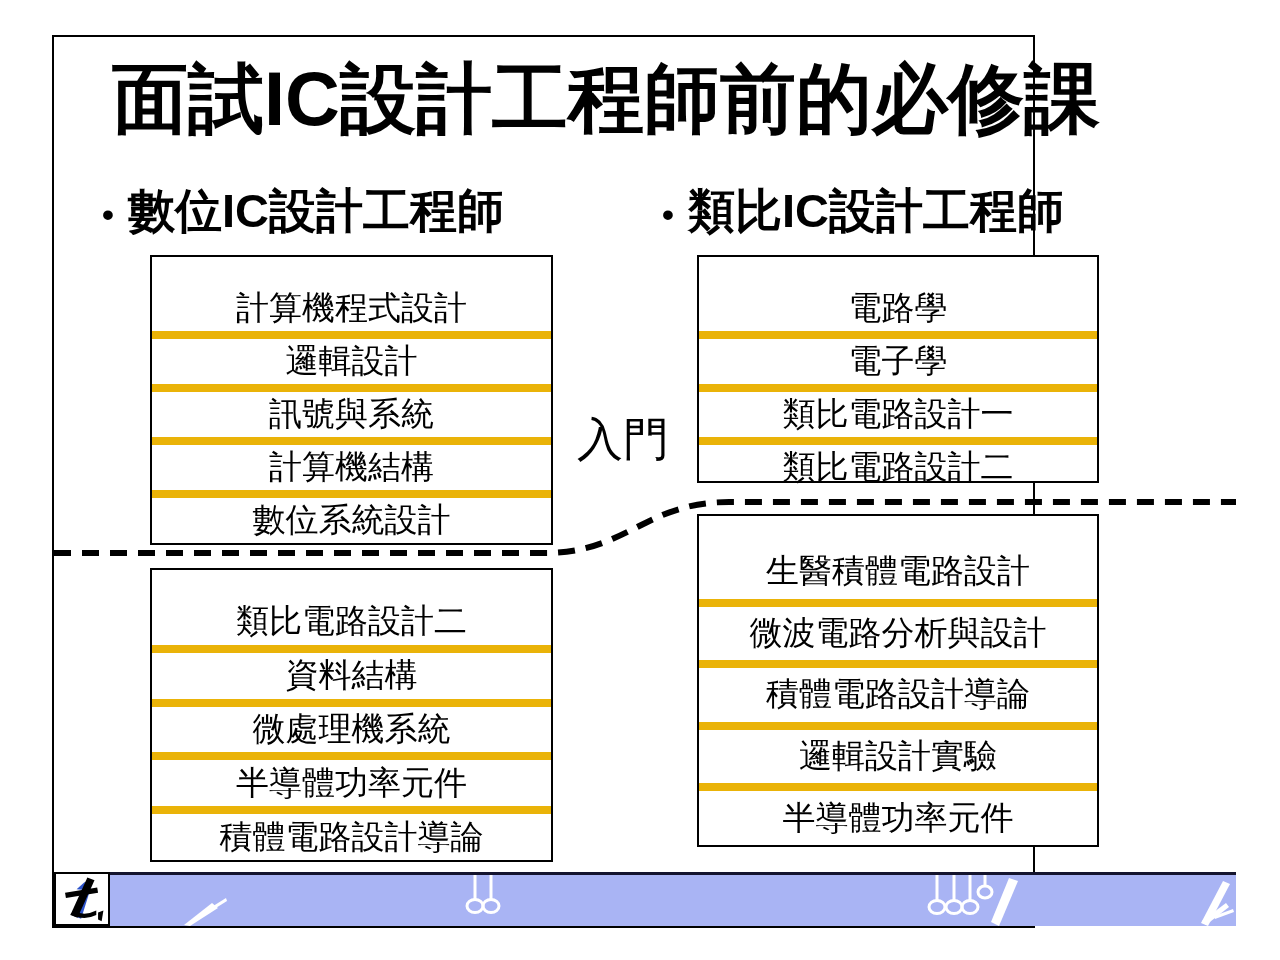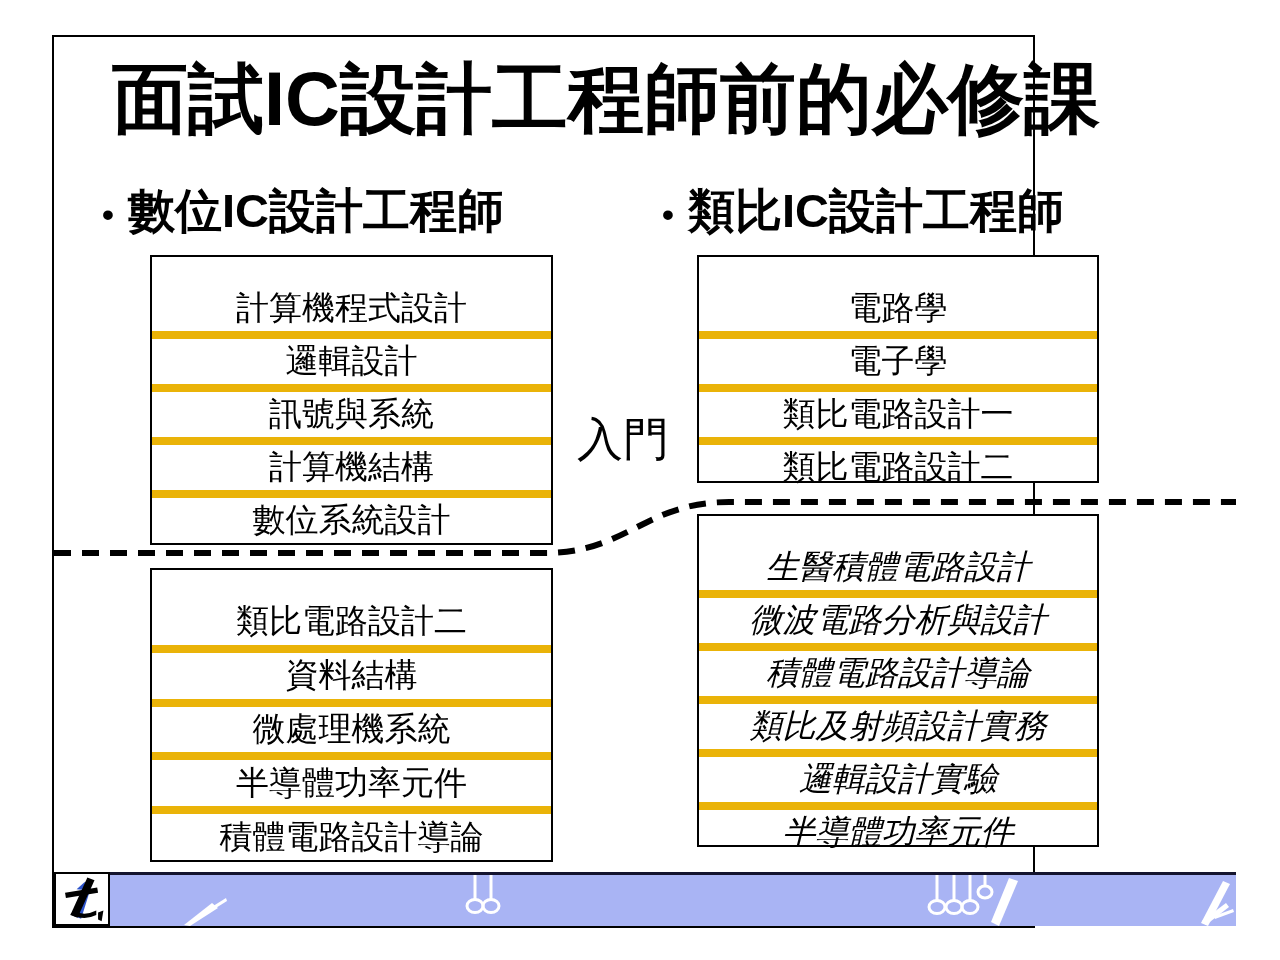--- a/index.html
+++ b/index.html
@@ -16,21 +16,21 @@
   .h-right{left:608px;}
   .group{position:absolute;border:2px solid #000;box-sizing:border-box;
          display:flex;flex-direction:column;background:#fff;}
   .course{flex:1;display:flex;align-items:center;justify-content:center;
           font-family:"Liberation Serif",serif;font-size:33px;border-top:8px solid #eab308;
           white-space:nowrap;}
   .course:first-child{border-top:none;margin-top:29px;}
   .g-left-basic{left:96px;top:218px;width:403px;height:290px;}
   .g-left-adv{left:96px;top:531px;width:403px;height:294px;}
   .g-right-basic{left:643px;top:218px;width:402px;height:228px;text-align:center;}
-  .g-right-adv{left:643px;top:477px;width:402px;height:333px;font-style:italic;}
+  .g-right-adv{left:643px;top:477px;width:402px;height:333px;}
   .level{position:absolute;left:523px;width:100px;text-align:left;
          font-family:"Liberation Serif",serif;font-size:46px;white-space:nowrap;margin-top:36px;}
   .lv-basic{top:336px;}
   .lv-adv{top:646px;}
   .dash-svg{position:absolute;left:0;top:0;width:1182px;height:889px;pointer-events:none;}
   .footer-band{position:absolute;left:56px;top:835px;width:1126px;height:54px;
                background:#a9b4f4;border-top:3px solid #14142e;box-sizing:border-box;overflow:hidden;}
   .band-deco{position:absolute;left:0;top:-3px;width:1126px;height:54px;}
   .logo-box{position:absolute;left:0px;top:835px;width:56px;height:54px;background:#fff;
             border:2px solid #000;box-sizing:border-box;}
@@ -73,21 +73,20 @@
       <div class="course">電路學</div>
       <div class="course">電子學</div>
       <div class="course">類比電路設計一</div>
       <div class="course">類比電路設計二</div>
     </div>
 
     <div class="group g-right-adv">
       <div class="course">生醫積體電路設計</div>
       <div class="course">微波電路分析與設計</div>
       <div class="course">積體電路設計導論</div>
-      <div class="course">類比及射頻設計實務</div>
       <div class="course">邏輯設計實驗</div>
       <div class="course">半導體功率元件</div>
     </div>
 
     <div class="level lv-basic">入門</div>
 
     <svg class="dash-svg" viewBox="0 0 1182 889">
       <path d="M 0 516 H 491 C 573 516 591 465 675 465 H 1182" fill="none" stroke="#000000" stroke-width="6" stroke-dasharray="17 11"></path>
     </svg>
 

